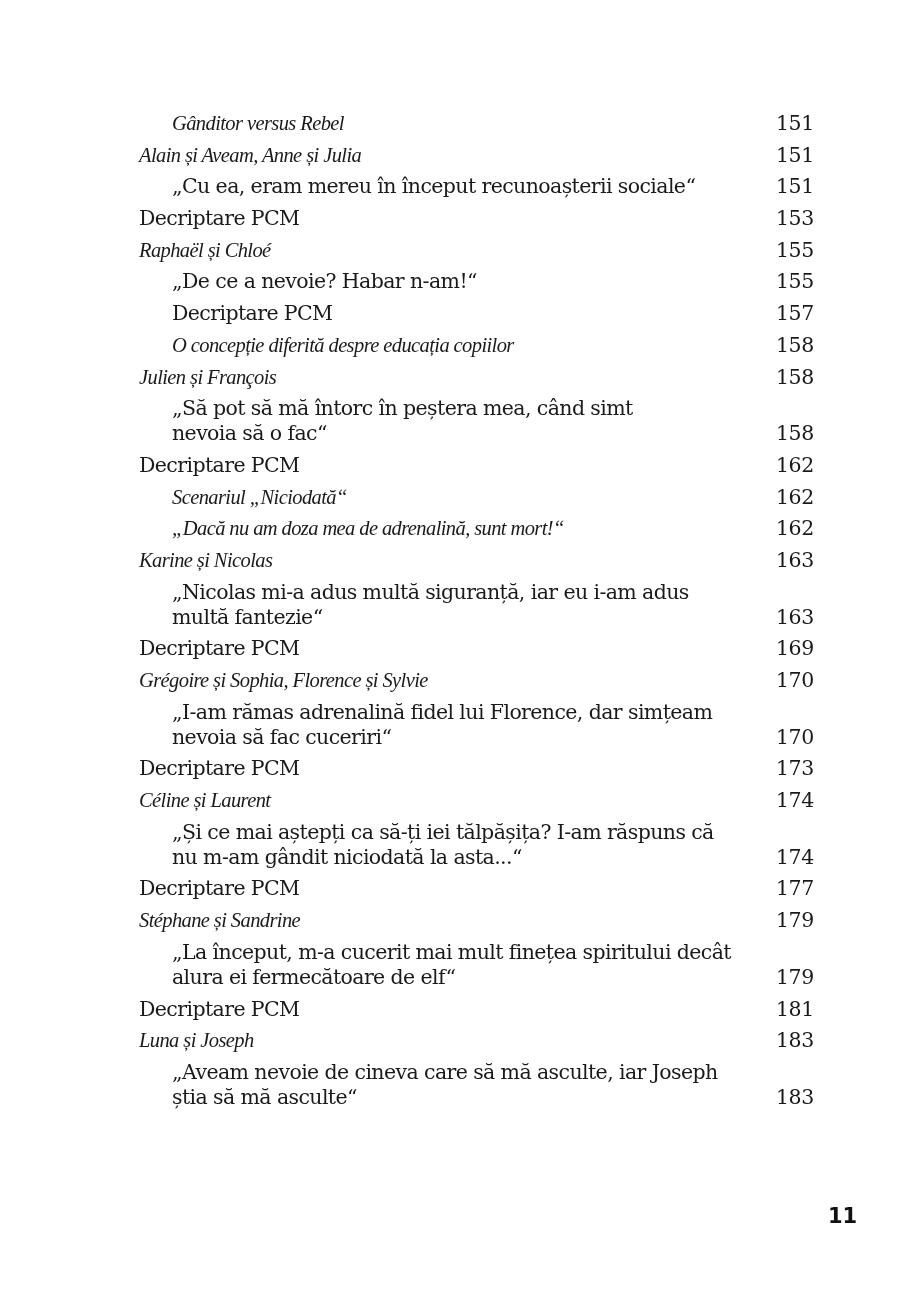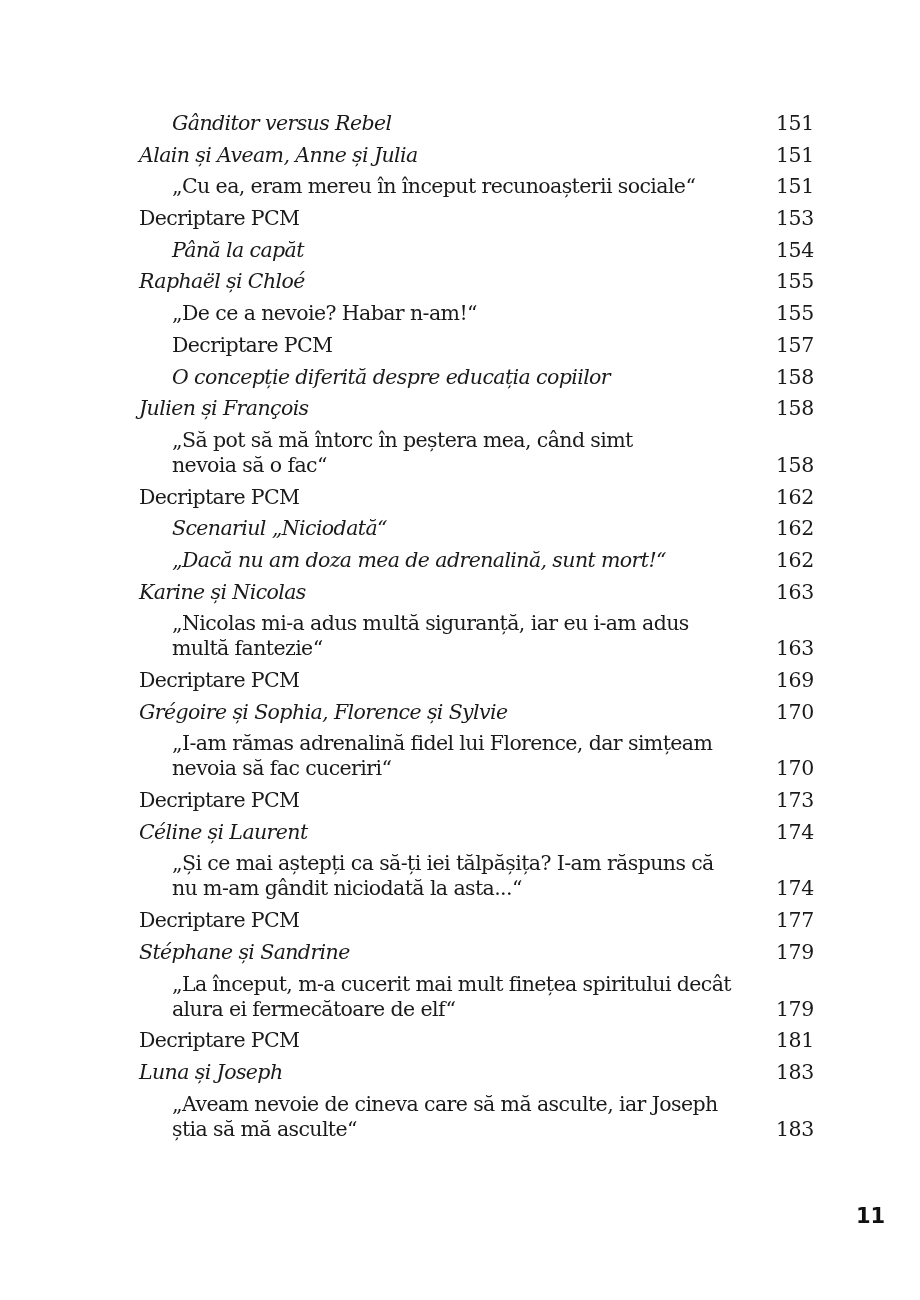--- a/index.html
+++ b/index.html
@@ -11,26 +11,26 @@
     align-items: flex-end;
     justify-content: space-between;
     margin-bottom: 6.7px;
     font-family: "DejaVu Serif", "Liberation Serif", serif;
     font-size: 20.5px;
     line-height: 25px;
     color: #1a1a1a;
   }
   .row.indent .title { padding-left: 33px; }
   .row .title { flex: 1; white-space: pre-line; letter-spacing: -0.6px; }
-  .row.italic .title { font-style: italic; }
+  .row.italic .title { font-style: italic; font-family: Liberation Serif, serif; }
   .row .page { width: 60px; text-align: center; letter-spacing: -0.3px; }
   .page-number {
     position: absolute; left: 828px; top: 1204px;
     font-family: "DejaVu Sans", "Liberation Sans", sans-serif;
-    font-weight: bold; font-size: 21px; color: #111; margin-left: 28px;
+    font-weight: bold; font-size: 21px; color: #111;
   }
 </style>
 </head>
 <body>
 
 <div class="toc" id="toc">
     <div class="row indent italic">
       <span class="title">Gânditor versus Rebel</span>
       <span class="page">151</span>
     </div>
@@ -38,24 +38,20 @@
       <span class="title">Alain și Aveam, Anne și Julia</span>
       <span class="page">151</span>
     </div>
     <div class="row indent">
       <span class="title">„Cu ea, eram mereu în început recunoașterii sociale“</span>
       <span class="page">151</span>
     </div>
     <div class="row">
       <span class="title">Decriptare PCM</span>
       <span class="page">153</span>
-    </div>
-    <div class="row indent italic">
-      <span class="title">Până la capăt</span>
-      <span class="page">154</span>
     </div>
     <div class="row italic">
       <span class="title">Raphaël și Chloé</span>
       <span class="page">155</span>
     </div>
     <div class="row indent">
       <span class="title">„De ce a nevoie? Habar n-am!“</span>
       <span class="page">155</span>
     </div>
     <div class="row indent">

